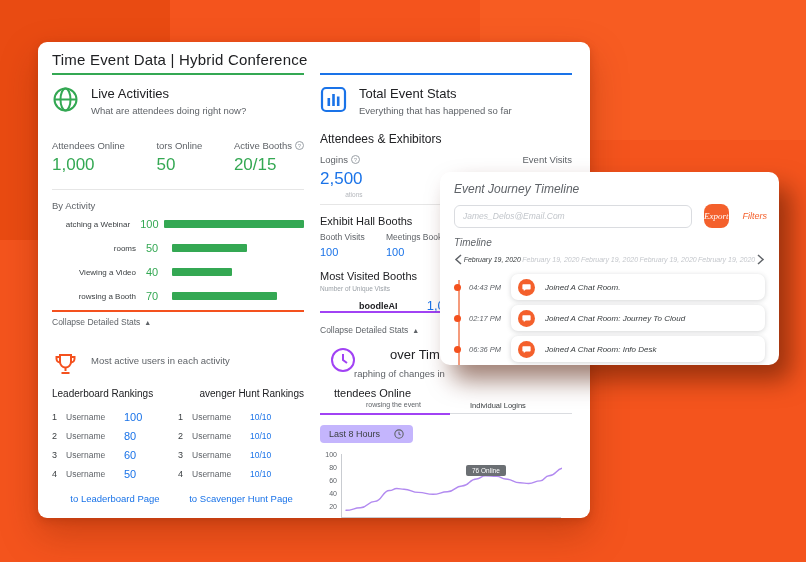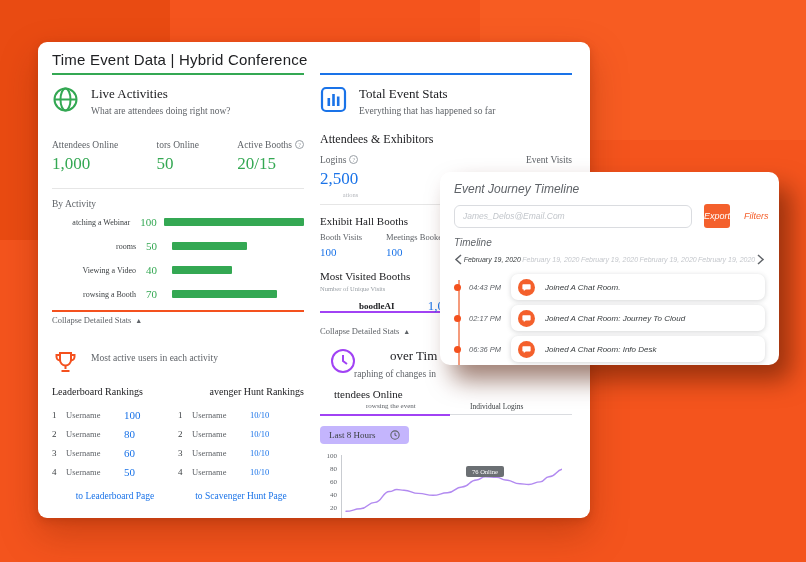--- a/index.html
+++ b/index.html
@@ -21,21 +21,21 @@
     background:#fff; border-radius:9px; overflow:hidden;
     box-shadow:0 16px 36px rgba(130,35,0,.35), 0 3px 8px rgba(130,35,0,.25);
   }
   .card-title { position:absolute; left:14px; top:9px; font-size:15px; color:#202124; letter-spacing:.2px; }
   .rule { position:absolute; height:2px; width:252px; }
   .rule.green  { left:14px;  top:31px;  background:#34A853; }
   .rule.blue   { left:282px; top:31px;  background:#1A73E8; }
   .rule.orange { left:14px;  top:268px; background:#F4511E; }
   .rule.purple { left:282px; top:269px; background:#A142F4; }
 
-  .col { position:absolute; top:36px; width:252px; height:436px;font-family:Liberation Serif, serif; }
+  .col { position:absolute; top:36px; width:252px; height:436px; }
   .col-left  { left:14px; }
   .col-right { left:282px; }
 
   .panel-header { display:flex; align-items:flex-start; margin-top:8px; }
   .panel-header .ph-icon { width:27px; height:27px; flex:0 0 27px; }
   .panel-header .ph-text { margin-left:12px; }
   .ph-title { font-size:13px; color:#202124; }
   .ph-sub { font-size:9.5px; color:#5F6368; margin-top:4px; }
 
   .stats-row { display:flex; justify-content:space-between; margin-top:24px; }
@@ -106,22 +106,22 @@
     box-shadow:12px 15px 24px rgba(80,22,0,.55);
     font-style:italic;
   }
   .ov-title { font-size:12px; color:#5F6368; }
   .ov-controls { display:flex; align-items:center; margin-top:8px; }
   .ov-input { flex:0 0 238px; height:23px; border:1px solid #DADCE0; border-radius:6px;
     padding:0 8px; font-size:8.5px; font-style:italic; color:#3C4043; outline:none;
     font-family:"Liberation Sans", sans-serif; }
   .ov-input::placeholder { color:#C2C6CB; }
   .ov-export { margin-left:12px; width:50px; height:24px; background:#F4602C; color:#fff;
-    border:none; border-radius:3px; font-size:9px; font-style:italic; cursor:pointer;
-    font-family:Liberation Sans, sans-serif; }
+    border:none; border-radius:8px; font-size:9px; font-style:italic; cursor:pointer;
+    font-family:Liberation Serif, serif; }
   .ov-filters { margin-left:14px; font-size:9px; color:#F4602C; cursor:pointer; }
   .ov-timeline-label { font-size:10px; color:#5F6368; margin-top:9px; }
   .ov-dates { display:flex; align-items:center; margin-top:6px; }
   .ov-dates .chev { cursor:pointer; display:flex; }
   .date-tab { flex:1; text-align:center; font-size:7px; color:#C4C7CC; cursor:pointer; white-space:nowrap; }
   .date-tab.active { color:#3C4043; }
   .ov-events { position:relative; margin-top:9px; }
   .ov-rail { position:absolute; left:4px; top:6px; width:2px; height:92px; background:#F59B7C; }
   .ov-row { display:flex; align-items:center; height:26px; margin-bottom:5px; position:relative; }
   .ov-dot { width:7px; height:7px; border-radius:50%; background:#F4511E; flex:0 0 7px; }

